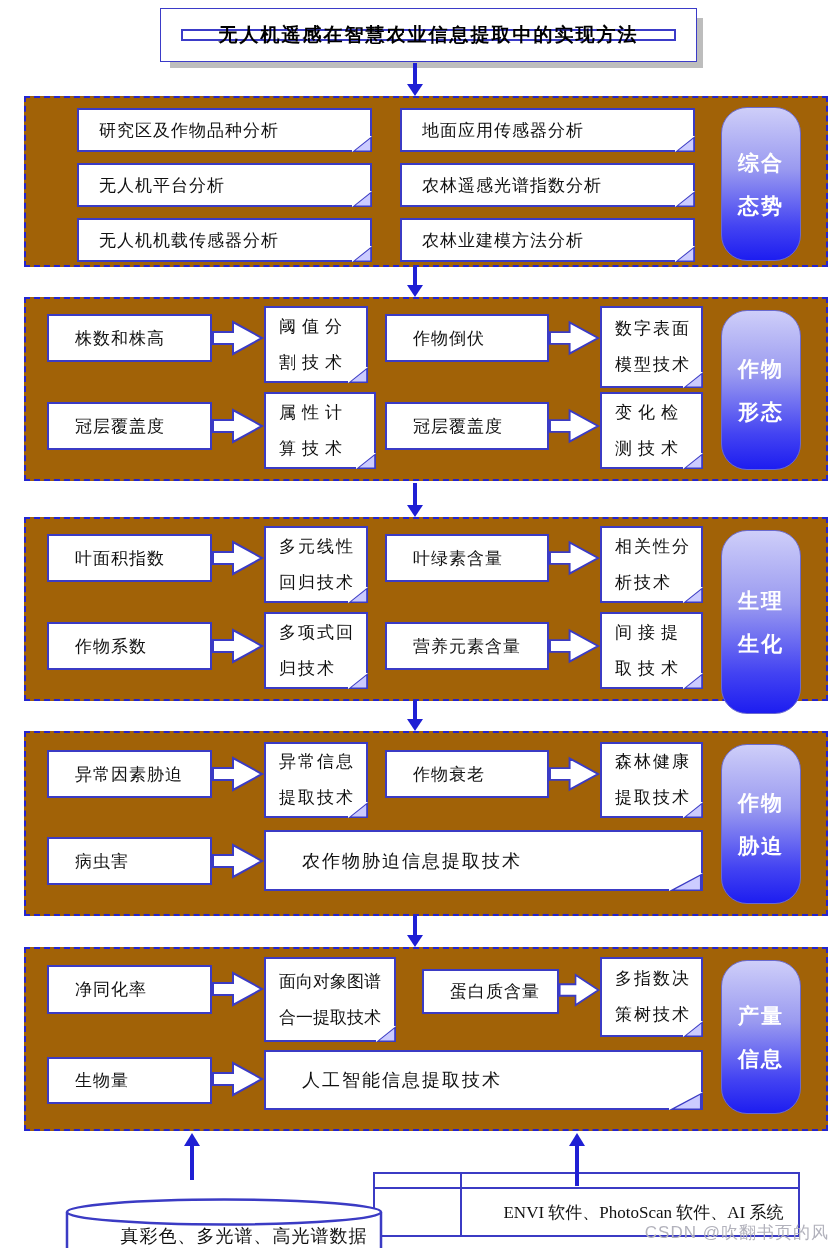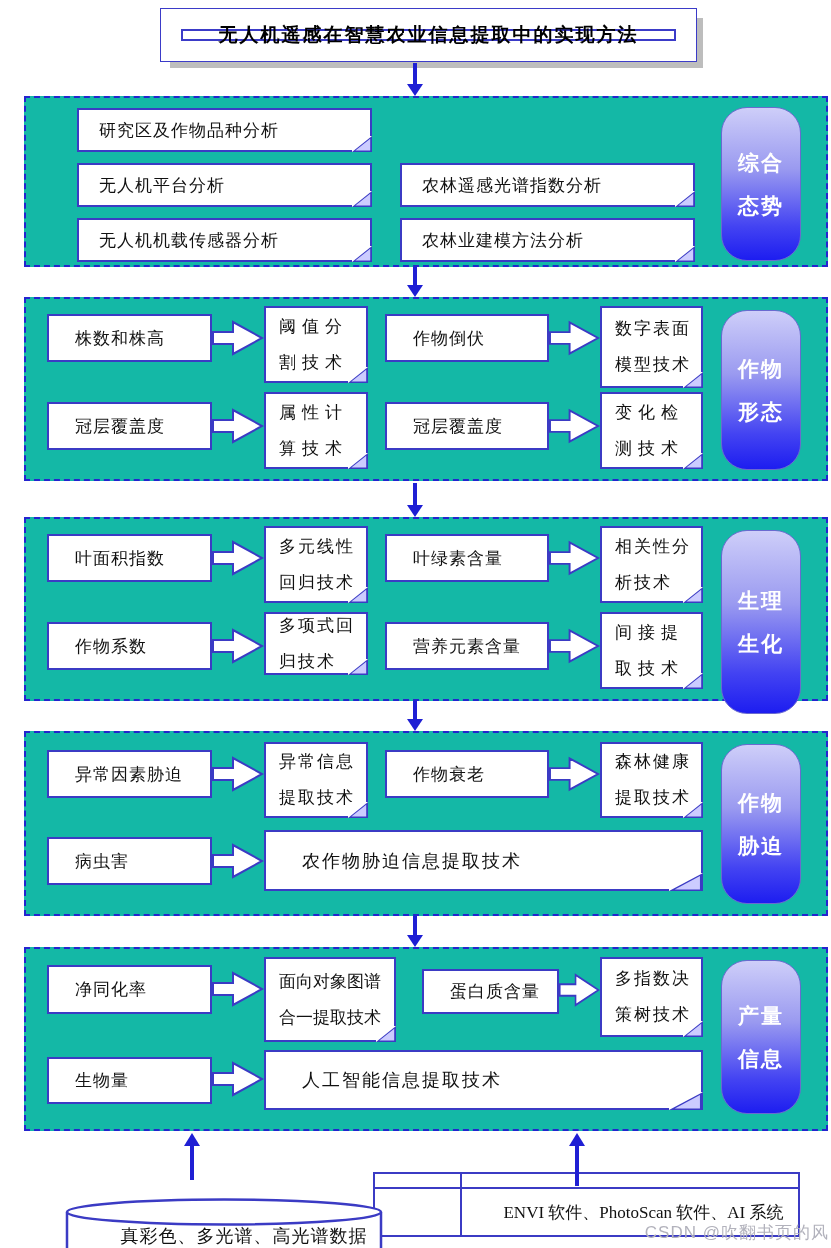--- a/index.html
+++ b/index.html
@@ -14,21 +14,21 @@
     box-shadow:8px 8px 0 -2px #bdbdbd;
   }
   .title-inner{
     width:100%;height:100%;box-sizing:border-box;border:2px solid #3b3bc8;
     display:flex;align-items:center;justify-content:center;
     font-size:19px;font-weight:bold;letter-spacing:2px;color:#000;
   }
   
   .section{
     position:absolute;left:24px;width:804px;box-sizing:border-box;
-    border:2px dashed #2424cf;background:#14b8a6;
+    border:2px dashed #2424cf;background:#a16207;
   }
   
   .node,.doc{
     position:absolute;box-sizing:border-box;border:2px solid #3b3bc4;background:#fff;
     display:flex;align-items:center;font-size:17px;
   }
   .node .lbl{padding-left:26px;letter-spacing:1px;text-align:center;}
   .doc .lbl{padding:0 10px 0 13px;line-height:36px;width:100%;}
   .s1 .doc .lbl{padding-left:20px;line-height:normal;letter-spacing:1px;}
   .t3{letter-spacing:6px;}
@@ -118,20 +118,24 @@
       <i class="fold"></i>
     </div>
     <div class="doc" style="left:51px;top:65px;width:295px;height:44px">
       <span class="lbl">无人机平台分析</span>
       <i class="fold"></i>
     </div>
     <div class="doc" style="left:51px;top:120px;width:295px;height:44px">
       <span class="lbl">无人机机载传感器分析</span>
       <i class="fold"></i>
     </div>
+    <div class="doc" style="left:374px;top:10px;width:295px;height:44px">
+      <span class="lbl">地面应用传感器分析</span>
+      <i class="fold"></i>
+    </div>
     <div class="doc" style="left:374px;top:65px;width:295px;height:44px">
       <span class="lbl">农林遥感光谱指数分析</span>
       <i class="fold"></i>
     </div>
     <div class="doc" style="left:374px;top:120px;width:295px;height:44px">
       <span class="lbl">农林业建模方法分析</span>
       <i class="fold"></i>
     </div>
     <div class="pill" style="left:695px;top:9px;height:154px">
       <span>综合</span>
@@ -165,21 +169,21 @@
       <i class="fold"></i>
     </div>
     <div class="node" style="left:21px;top:103px;width:165px;height:48px">
       <span class="lbl">冠层覆盖度</span>
     </div>
     <div class="barrow" style="left:186px;top:108px">
       <svg width="52" height="38" viewBox="0 0 52 38">
           <polygon points="1,13 21,13 21,3 50,19 21,35 21,25 1,25" fill="#fff" stroke="#3b3bc4" stroke-width="2"></polygon>
         </svg>
     </div>
-    <div class="doc" style="left:238px;top:93px;width:104px;height:77px">
+    <div class="doc" style="left:238px;top:93px;width:112px;height:77px">
       <span class="lbl t3">属性计算技术</span>
       <i class="fold"></i>
     </div>
     <div class="node" style="left:359px;top:103px;width:164px;height:48px">
       <span class="lbl">冠层覆盖度</span>
     </div>
     <div class="barrow" style="left:523px;top:108px">
       <svg width="51" height="38" viewBox="0 0 52 38">
           <polygon points="1,13 21,13 21,3 50,19 21,35 21,25 1,25" fill="#fff" stroke="#3b3bc4" stroke-width="2"></polygon>
         </svg>
@@ -220,21 +224,21 @@
       <i class="fold"></i>
     </div>
     <div class="node" style="left:21px;top:103px;width:165px;height:48px">
       <span class="lbl">作物系数</span>
     </div>
     <div class="barrow" style="left:186px;top:108px">
       <svg width="52" height="38" viewBox="0 0 52 38">
           <polygon points="1,13 21,13 21,3 50,19 21,35 21,25 1,25" fill="#fff" stroke="#3b3bc4" stroke-width="2"></polygon>
         </svg>
     </div>
-    <div class="doc" style="left:238px;top:93px;width:104px;height:63px">
+    <div class="doc" style="left:238px;top:93px;width:104px;height:77px">
       <span class="lbl t4">多项式回归技术</span>
       <i class="fold"></i>
     </div>
     <div class="node" style="left:359px;top:103px;width:164px;height:48px">
       <span class="lbl">营养元素含量</span>
     </div>
     <div class="barrow" style="left:523px;top:108px">
       <svg width="51" height="38" viewBox="0 0 52 38">
           <polygon points="1,13 21,13 21,3 50,19 21,35 21,25 1,25" fill="#fff" stroke="#3b3bc4" stroke-width="2"></polygon>
         </svg>

